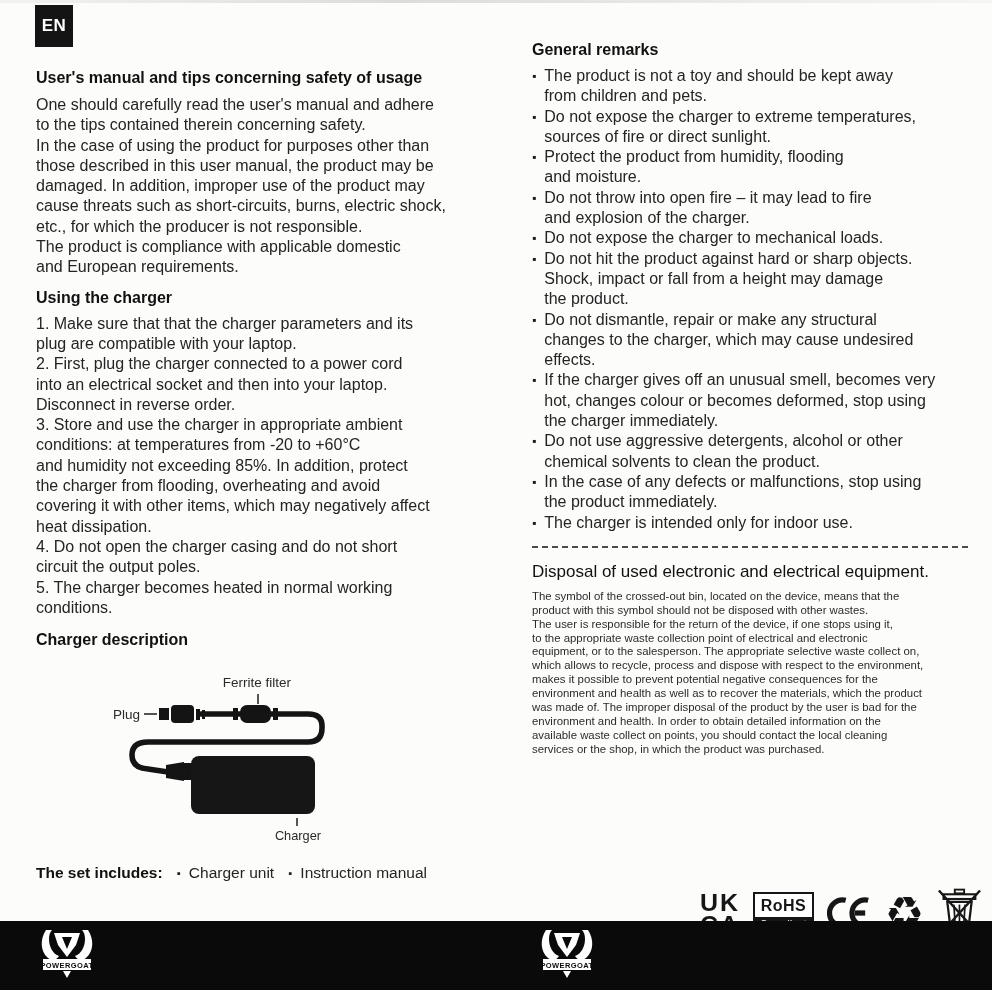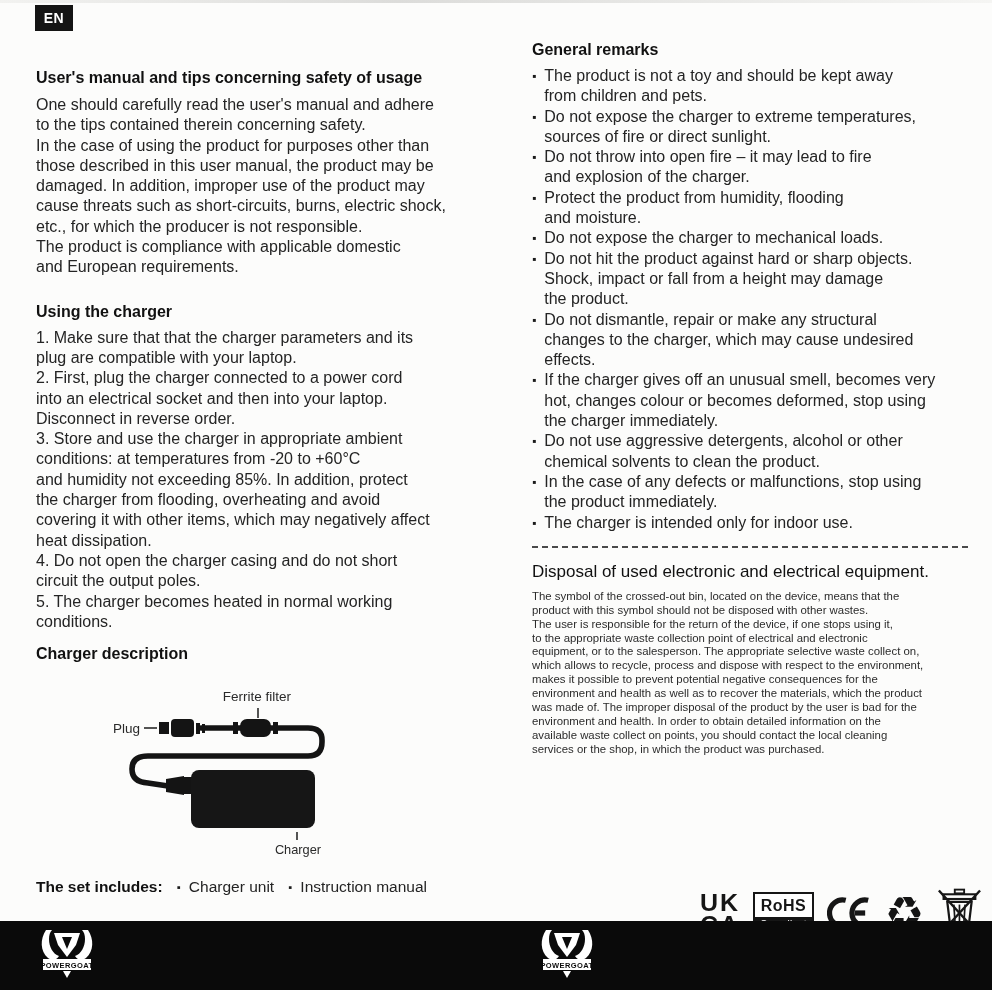--- a/index.html
+++ b/index.html
@@ -1,31 +1,31 @@
 <!DOCTYPE html>
 <html><head>
 <meta charset="utf-8">
 <style>
   * { margin:0; padding:0; box-sizing:border-box; }
   html,body { width:992px; height:990px; }
   body { font-family:"Liberation Sans","DejaVu Sans",sans-serif; background:#e9e9e9; }
   .page { position:relative; width:992px; height:990px; background:#fcfcfb; overflow:hidden; color:#232323; }
   .scan-top { position:absolute; top:0; left:0; width:100%; height:3px; background:linear-gradient(90deg,#f2f2f0,#dcdcda 40%,#f5f5f3); }
 
-  .en-badge { position:absolute; left:35px; top:5px; width:38px; height:26px; background:#141414; color:#fff;
-    font-weight:bold; font-size:14px; display:flex; align-items:center; justify-content:center; letter-spacing:.5px; }
+  .en-badge { position:absolute; left:35px; top:5px; width:38px; height:42px; background:#141414; color:#fff;
+    font-weight:bold; font-size:17px; display:flex; align-items:center; justify-content:center; letter-spacing:.5px; }
 
   .colL { position:absolute; left:36px; top:60px; width:480px; }
   .colR { position:absolute; left:532px; top:38px; width:448px; }
 
   .h1 { font-size:16px; font-weight:bold; color:#111; margin-top:8px; line-height:20px; }
   .h2 { font-size:16px; font-weight:bold; color:#111; line-height:20px; }
   .body-text { font-size:16px; line-height:20.3px; white-space:pre-line; color:#242424; }
   .colL .p1 { margin-top:7px; }
-  .colL .h2a { margin-top:24px; }
+  .colL .h2a { margin-top:10px; }
   .colL .p2 { margin-top:6px; }
   .colL .h2b { margin-top:12px; }
 
   .diagram { display:block; margin-top:18px; }
   .diagram text { font-family:"Liberation Sans",sans-serif; fill:#2a2a2a; }
 
   .set-includes { margin-top:18px; font-size:15.5px; color:#242424; }
   .set-includes .lbl { font-weight:bold; color:#111; }
   .si-item { margin-left:10px; }
   .si-item::before { content:"▪"; font-size:11px; margin-right:8px; vertical-align:1px; color:#1a1a1a; }
@@ -132,26 +132,26 @@
     <div class="bullets">
       <div class="bullet-item">
           <span class="bt">The product is not a toy and should be kept away
 from children and pets.</span>
         </div>
       <div class="bullet-item">
           <span class="bt">Do not expose the charger to extreme temperatures,
 sources of fire or direct sunlight.</span>
         </div>
       <div class="bullet-item">
+          <span class="bt">Protect the product from humidity, flooding
+and moisture.</span>
+        </div>
+      <div class="bullet-item">
           <span class="bt">Do not throw into open fire – it may lead to fire
 and explosion of the charger.</span>
-        </div>
-      <div class="bullet-item">
-          <span class="bt">Protect the product from humidity, flooding
-and moisture.</span>
         </div>
       <div class="bullet-item">
           <span class="bt">Do not expose the charger to mechanical loads.</span>
         </div>
       <div class="bullet-item">
           <span class="bt">Do not hit the product against hard or sharp objects.
 Shock, impact or fall from a height may damage
 the product.</span>
         </div>
       <div class="bullet-item">

